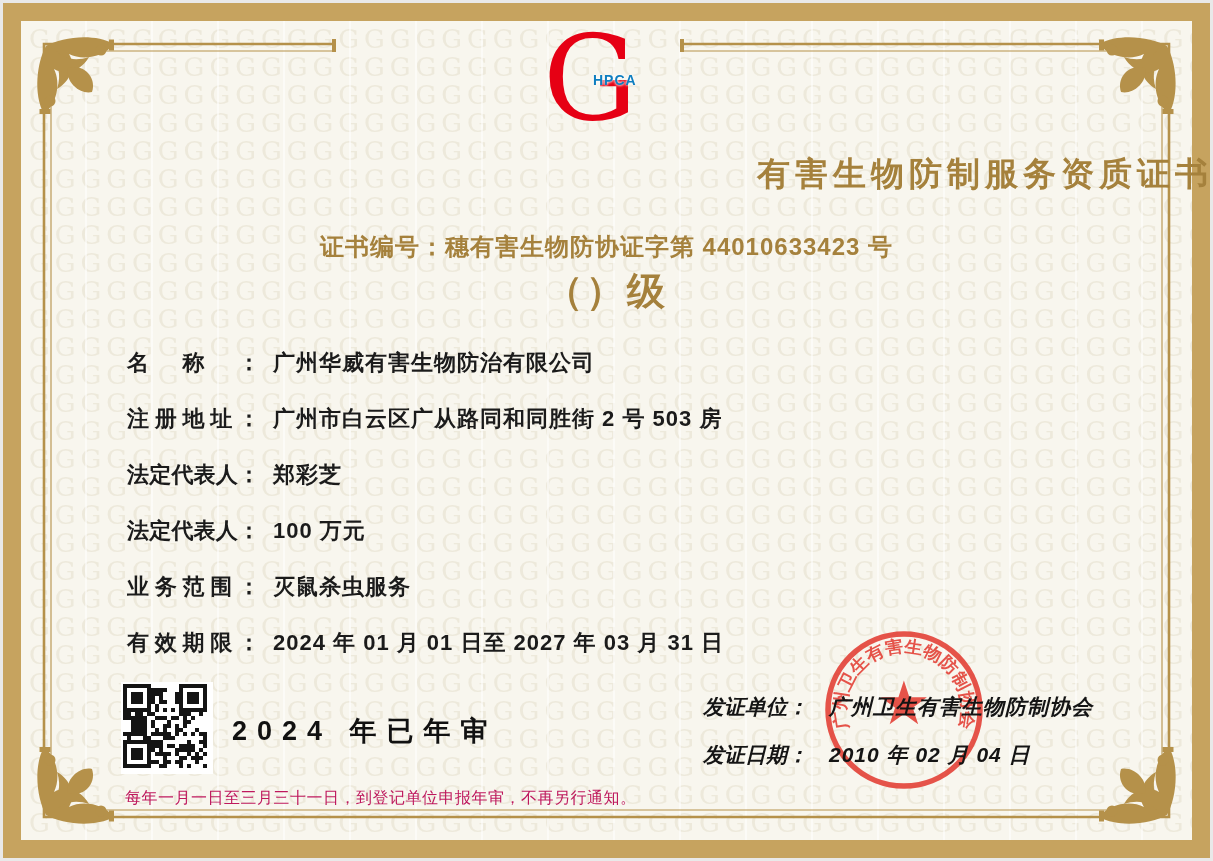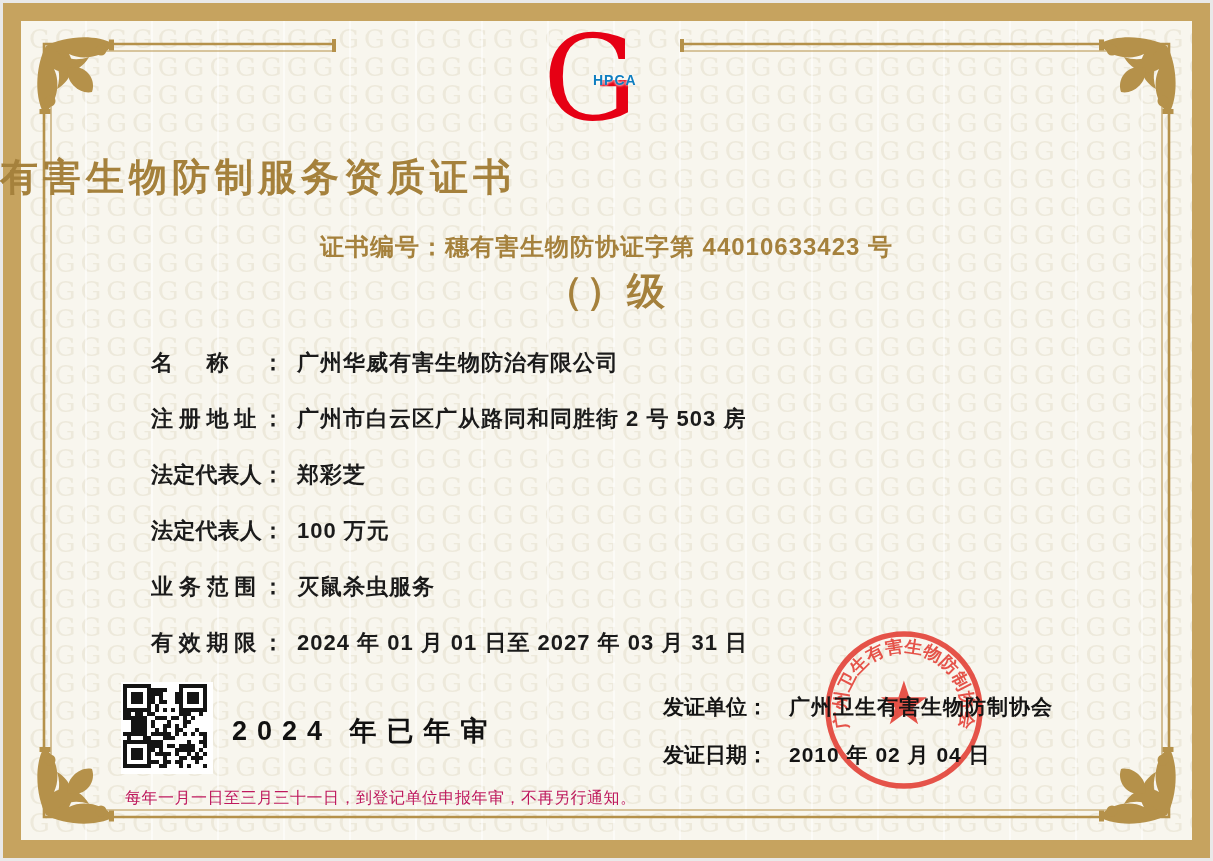--- a/index.html
+++ b/index.html
@@ -26,49 +26,49 @@
   .logo .g{
     font-family:"DejaVu Serif",serif;font-size:118px;line-height:108px;
     color:#e60014;display:block;
   }
   .logo .acronym{
     position:absolute;left:50px;top:48px;color:#0e7ec0;font-weight:bold;
     font-size:14px;letter-spacing:1px;text-shadow:0 0 3px #fff,0 0 3px #fff;
   }
 
   .title{
-    position:absolute;left:0;right:0;top:152px;text-align:left;
-    font-size:38px;font-weight:bold;color:#a5813c;letter-spacing:5px;
+    position:absolute;left:0;right:0;top:152px;text-align:right;
+    font-size:33px;font-weight:bold;color:#a5813c;letter-spacing:5px;
   }
   .cert-no{
     position:absolute;left:0;right:0;top:231px;text-align:center;
     font-size:24px;font-weight:600;color:#a5813c;letter-spacing:1px;
   }
   .grade{
     position:absolute;left:0;right:0;top:266px;text-align:center;
     font-size:38px;font-weight:bold;color:#a5813c;letter-spacing:3px;
   }
 
-  .fields{position:absolute;left:127px;top:350px;width:700px;margin-left:24px;}
+  .fields{position:absolute;left:127px;top:350px;width:700px;}
   .field-row{display:flex;margin-bottom:31px;font-size:22px;color:#1b1b1b;font-weight:600;line-height:25px;}
   .field-label{width:133px;text-align-last:justify;flex:none;}
   .field-value{margin-left:13px;letter-spacing:1px;}
 
   .qr{
     position:absolute;left:121px;top:682px;width:88px;height:88px;background:#fff;
     display:grid;grid-template-columns:repeat(21,4px);grid-auto-rows:4px;padding:2px;
   }
   .qr i{display:block;}
   .qr i.d{background:#141414;}
   .annual{
     position:absolute;left:213px;top:713px;font-size:27px;color:#111;
     letter-spacing:10px;font-weight:600;padding-left:19px;
   }
 
-  .issue-block{position:absolute;left:663px;top:694px;z-index:6;}
+  .issue-block{position:absolute;left:703px;top:694px;z-index:6;font-style:italic;}
   .issue-row{display:flex;font-size:21px;color:#141414;font-weight:600;margin-bottom:23px;line-height:25px;}
   .issue-row .lbl{width:112px;flex:none;}
   .issue-row .val{margin-left:14px;letter-spacing:1px;white-space:nowrap;}
 
   .seal{position:absolute;left:822px;top:628px;width:164px;height:164px;z-index:4;opacity:.82;}
   .seal svg{display:block;}
   .seal .star{
     position:absolute;left:0;right:0;top:46px;text-align:center;
     font-size:60px;color:#e23026;line-height:60px;
   }

